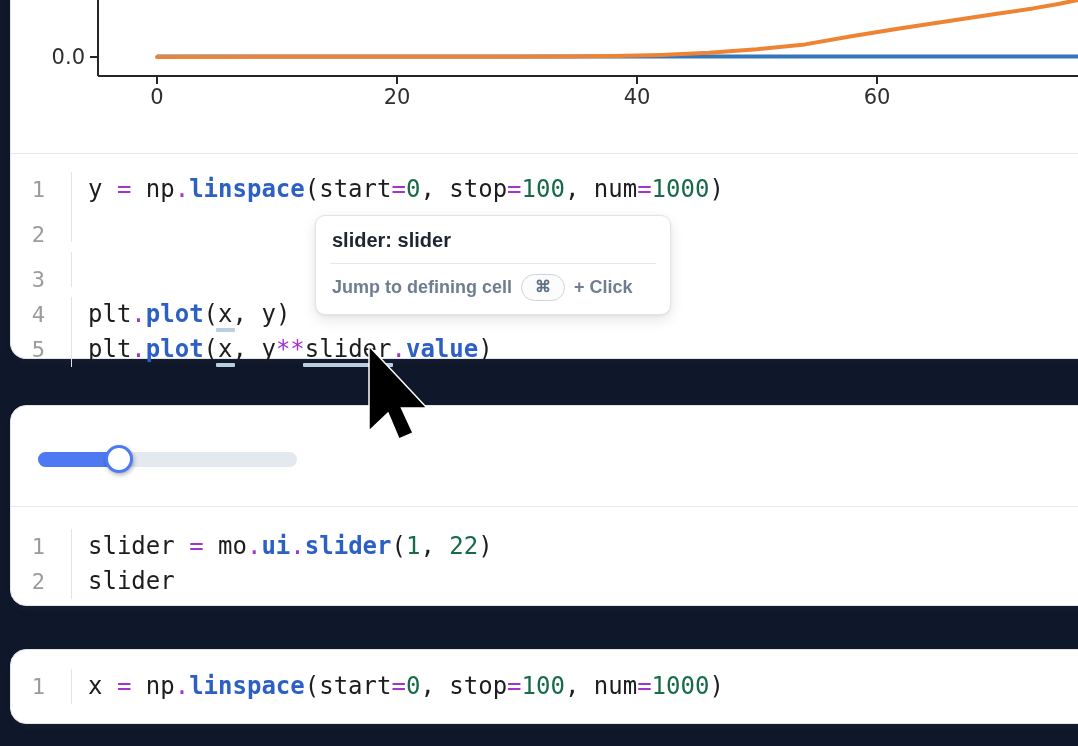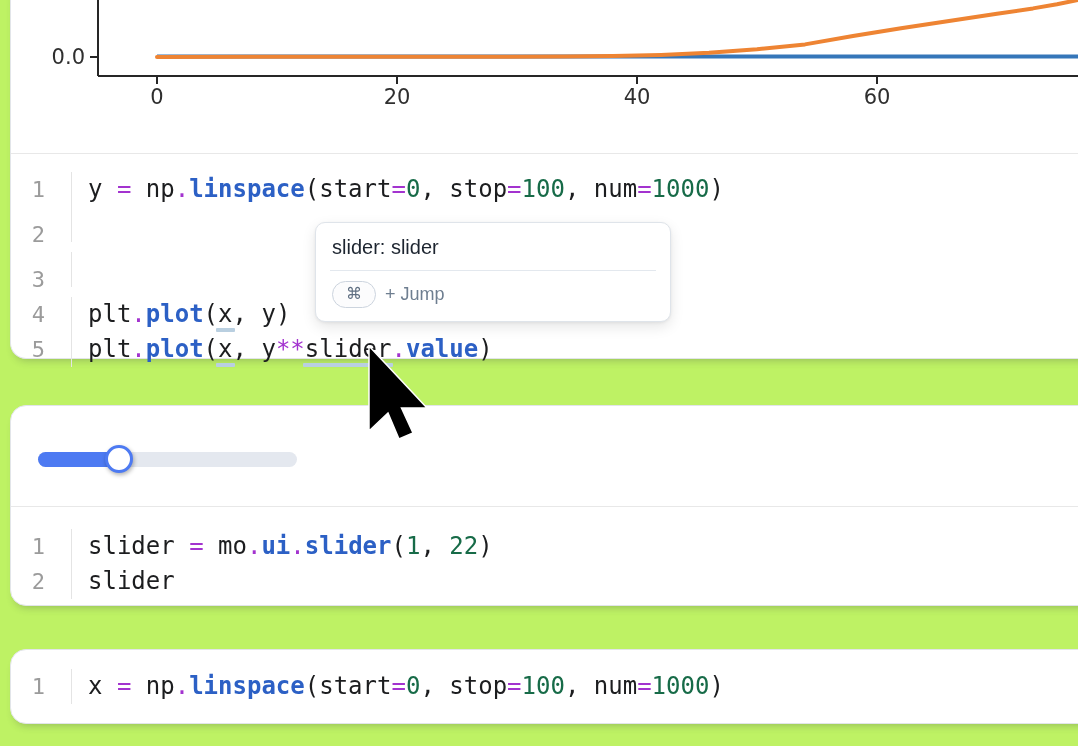--- a/index.html
+++ b/index.html
@@ -1,16 +1,16 @@
 <!DOCTYPE html>
 <html><head>
 <meta charset="utf-8">
 <style>
   html,body{margin:0;padding:0;background:#fff;}
-  .page{position:relative;width:1078px;height:746px;overflow:hidden;background:#bef264;
+  .page{position:relative;width:1078px;height:746px;overflow:hidden;background:#0f172a;
         font-family:"Liberation Sans",sans-serif;}
   
   .cell{position:absolute;left:10px;width:1100px;background:#fff;
         border:1px solid #e2e5e9;border-radius:16px;
         box-shadow:0 6px 8px -5px rgba(50,55,65,.30);}
   .cell1{top:-21px;height:379px;border-top:none;}
   .cell2{top:405px;height:199px;}
   .cell3{top:649px;height:73px;}
   .chart-output{position:relative;height:174px;overflow:hidden;}
   .slider-output{position:relative;height:100px;border-bottom:1px solid #e8e8e8;}
@@ -33,24 +33,24 @@
   .tok-u::after{content:"";position:absolute;left:-2px;right:-2px;bottom:-4px;height:4px;
                 background:#b9cfe0;border-radius:1px;}
   
   .slider-track{position:absolute;left:27px;top:46px;width:259px;height:15px;
                 background:#e4e8ef;border-radius:8px;}
   .slider-fill{position:absolute;left:0;top:0;height:15px;background:#4d7af2;border-radius:8px;}
   .slider-thumb{position:absolute;top:-7px;width:22px;height:22px;background:#fff;
                 border:3px solid #4d7af2;border-radius:50%;
                 box-shadow:1px 2px 4px rgba(0,0,0,.3);}
   
-  .tooltip{position:absolute;left:315px;top:222px;width:356px;box-sizing:border-box;
+  .tooltip{position:absolute;left:315px;top:215px;width:356px;box-sizing:border-box;
            background:#fff;border:1px solid #dfe4ea;border-radius:10px;
            box-shadow:0 5px 14px rgba(0,0,0,.10),0 1px 3px rgba(0,0,0,.06);
-           padding:13px 16px 13px 16px;z-index:5;}
+           padding:13px 16px 13px 16px;z-index:5;font-weight:bold;}
   .tt-title{font-size:20px;color:#1d2530;}
   .tt-divider{border:none;border-top:1px solid #e3e8ee;margin:11px -2px 10px -2px;}
   .tt-row{display:flex;align-items:center;gap:9px;color:#6e7e90;font-size:18px;}
   .kbd{display:inline-block;padding:2px 13px 3px 13px;border:1.5px solid #ccd4de;
        border-radius:15px;font-size:16px;color:#5f6f82;background:#fcfcfd;line-height:20px;}
   
   .cursor{position:absolute;left:368px;top:345px;z-index:9;}
   
   .chart-svg{position:absolute;left:0;top:0;}
   .chart-svg text{font-family:"DejaVu Sans",sans-serif;font-size:21px;fill:#2f2f2f;}
@@ -128,22 +128,23 @@
           <span class="gutter">1</span>
           <span class="code-text"><span class="tok-v">x</span><span class="tok-p"> </span><span class="tok-o">=</span><span class="tok-p"> </span><span class="tok-v">np</span><span class="tok-o">.</span><span class="tok-f">linspace</span><span class="tok-p">(</span><span class="tok-v">start</span><span class="tok-o">=</span><span class="tok-n">0</span><span class="tok-p">, </span><span class="tok-v">stop</span><span class="tok-o">=</span><span class="tok-n">100</span><span class="tok-p">, </span><span class="tok-v">num</span><span class="tok-o">=</span><span class="tok-n">1000</span><span class="tok-p">)</span></span>
         </div>
       </div>
   </section>
 
   <div class="tooltip">
     <div class="tt-title">slider: slider</div>
     <hr class="tt-divider">
     <div class="tt-row">
+      <span>Jump to defining cell</span>
       <span class="kbd">⌘</span>
-      <span>+ Jump</span>
+      <span>+ Click</span>
     </div>
   </div>
 
   <svg class="cursor" width="62" height="97" viewBox="0 0 62 97">
     <path d="M1 1 L1 86 L20 68 L31 94 L45 88 L33.5 63 L59 63 Z" fill="#000" stroke="#fff" stroke-width="1.5"></path>
   </svg>
 
 </div>
 
 </body></html>

